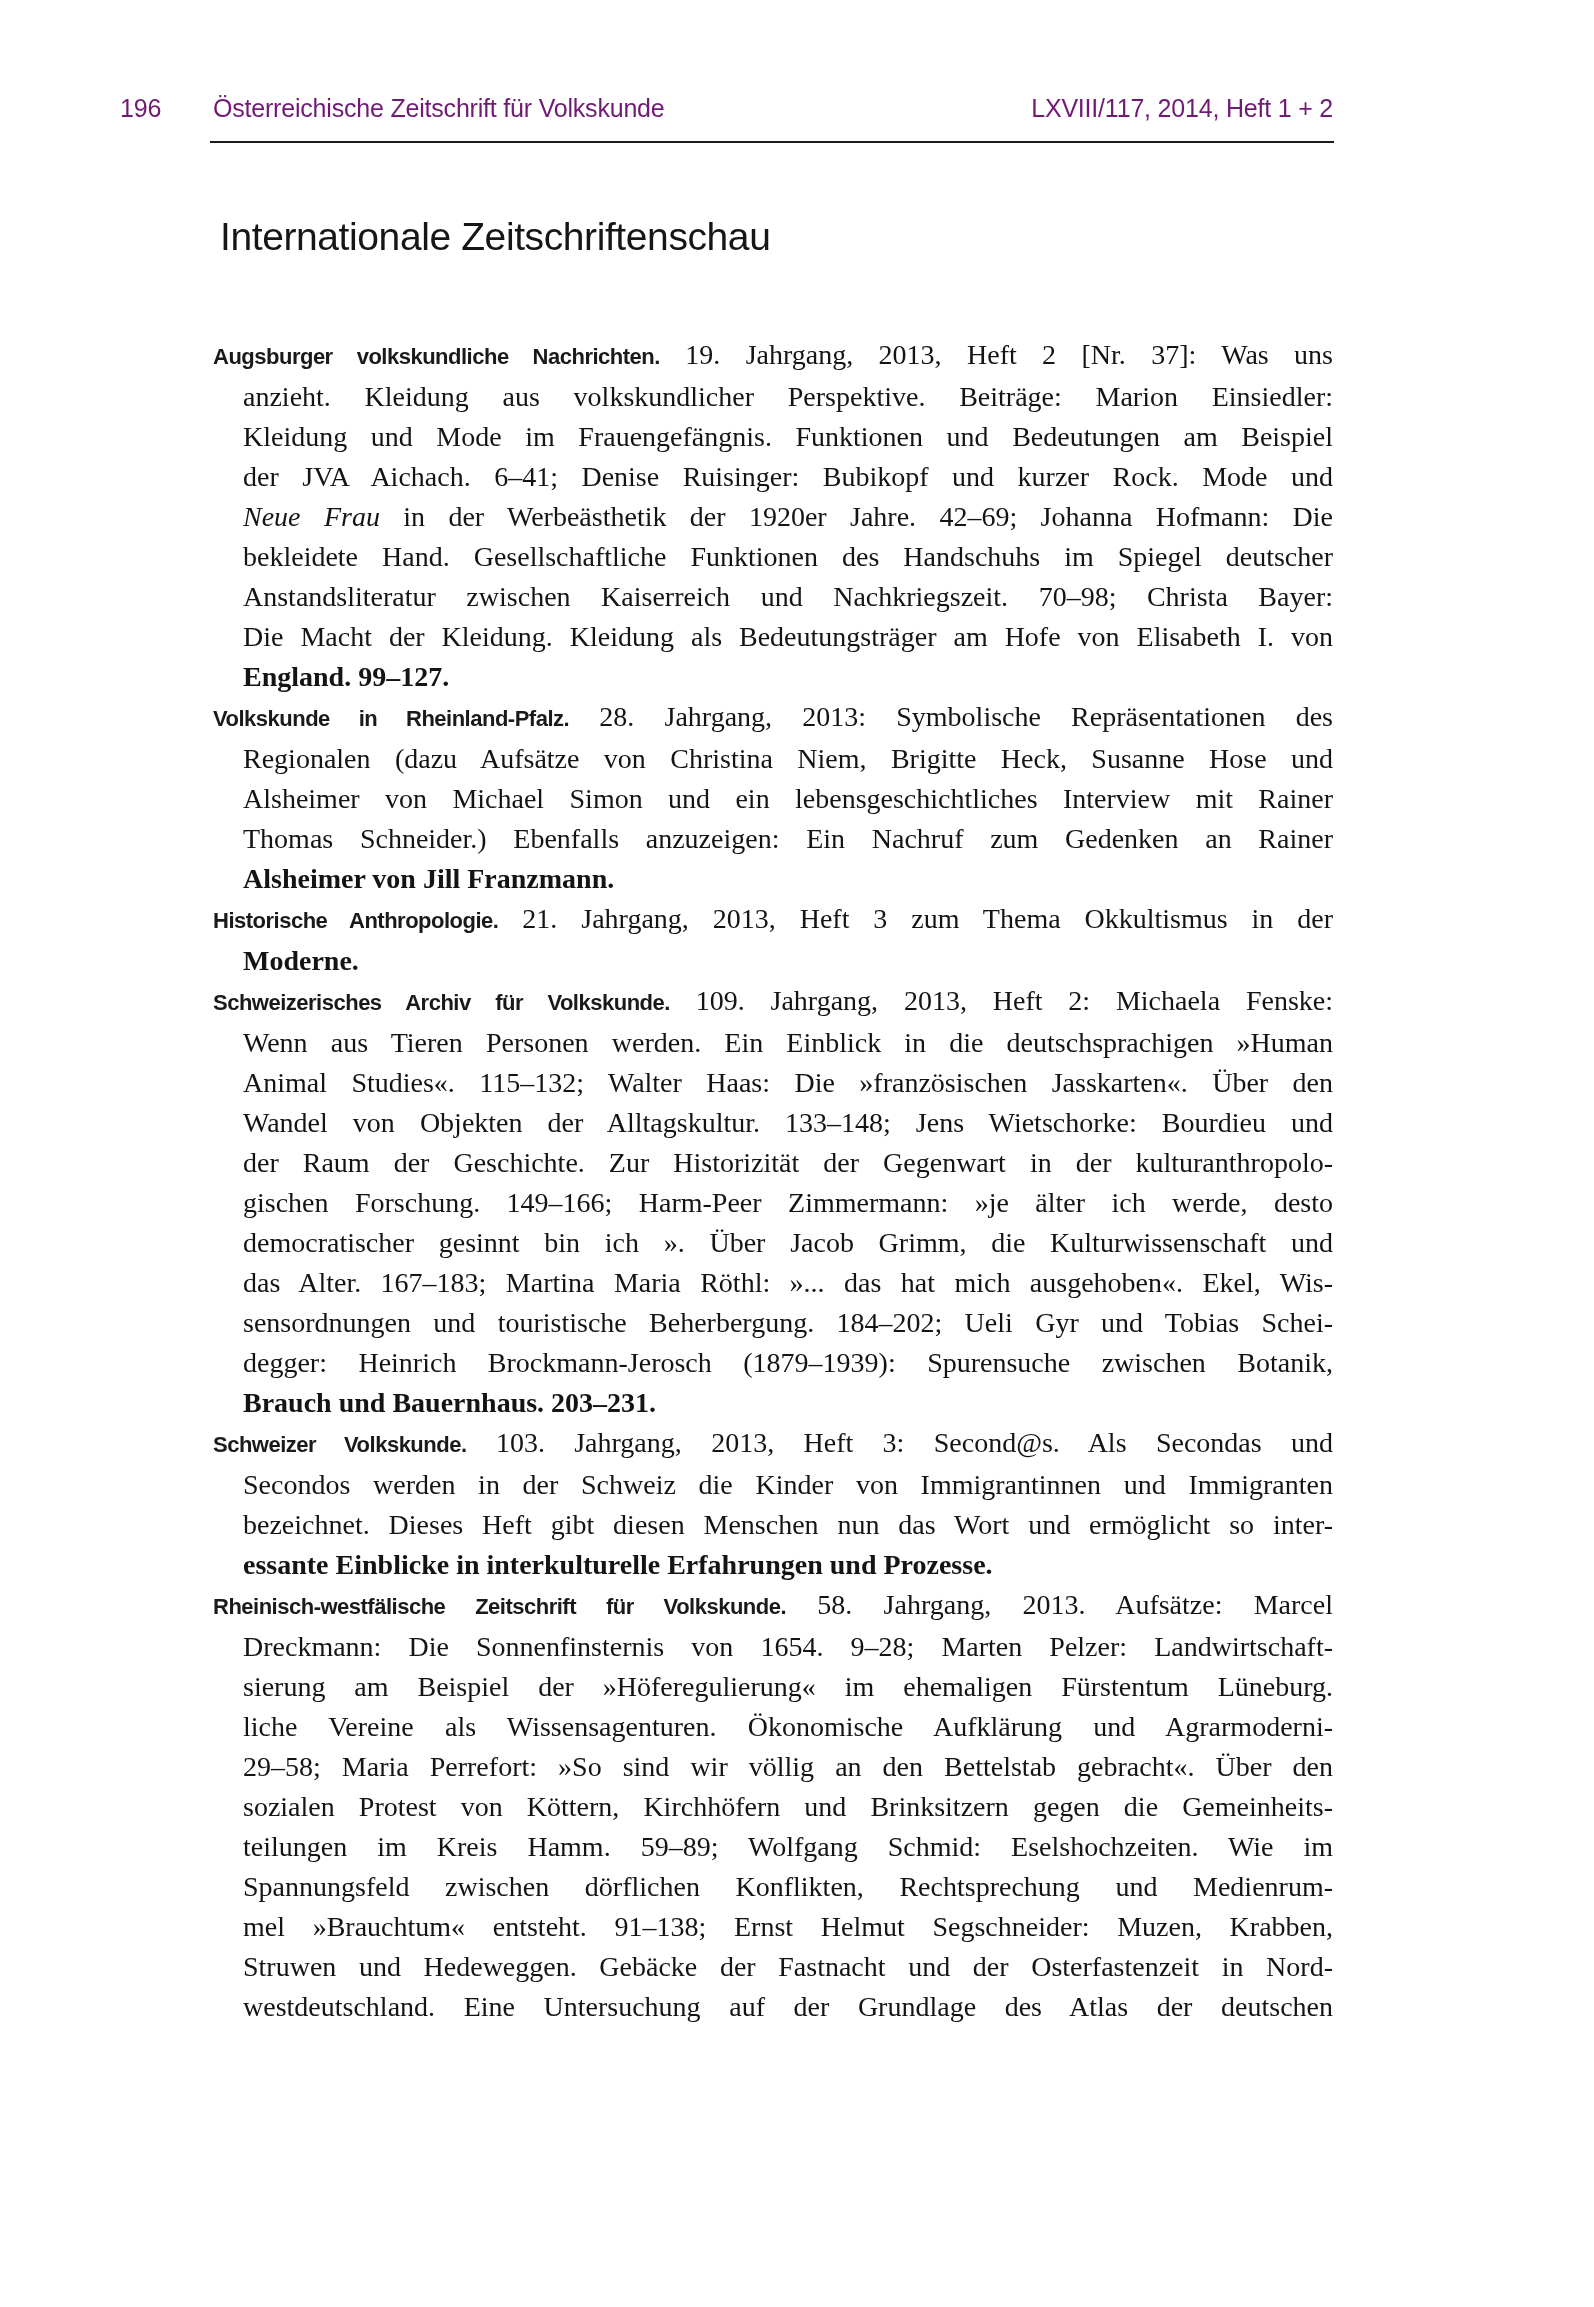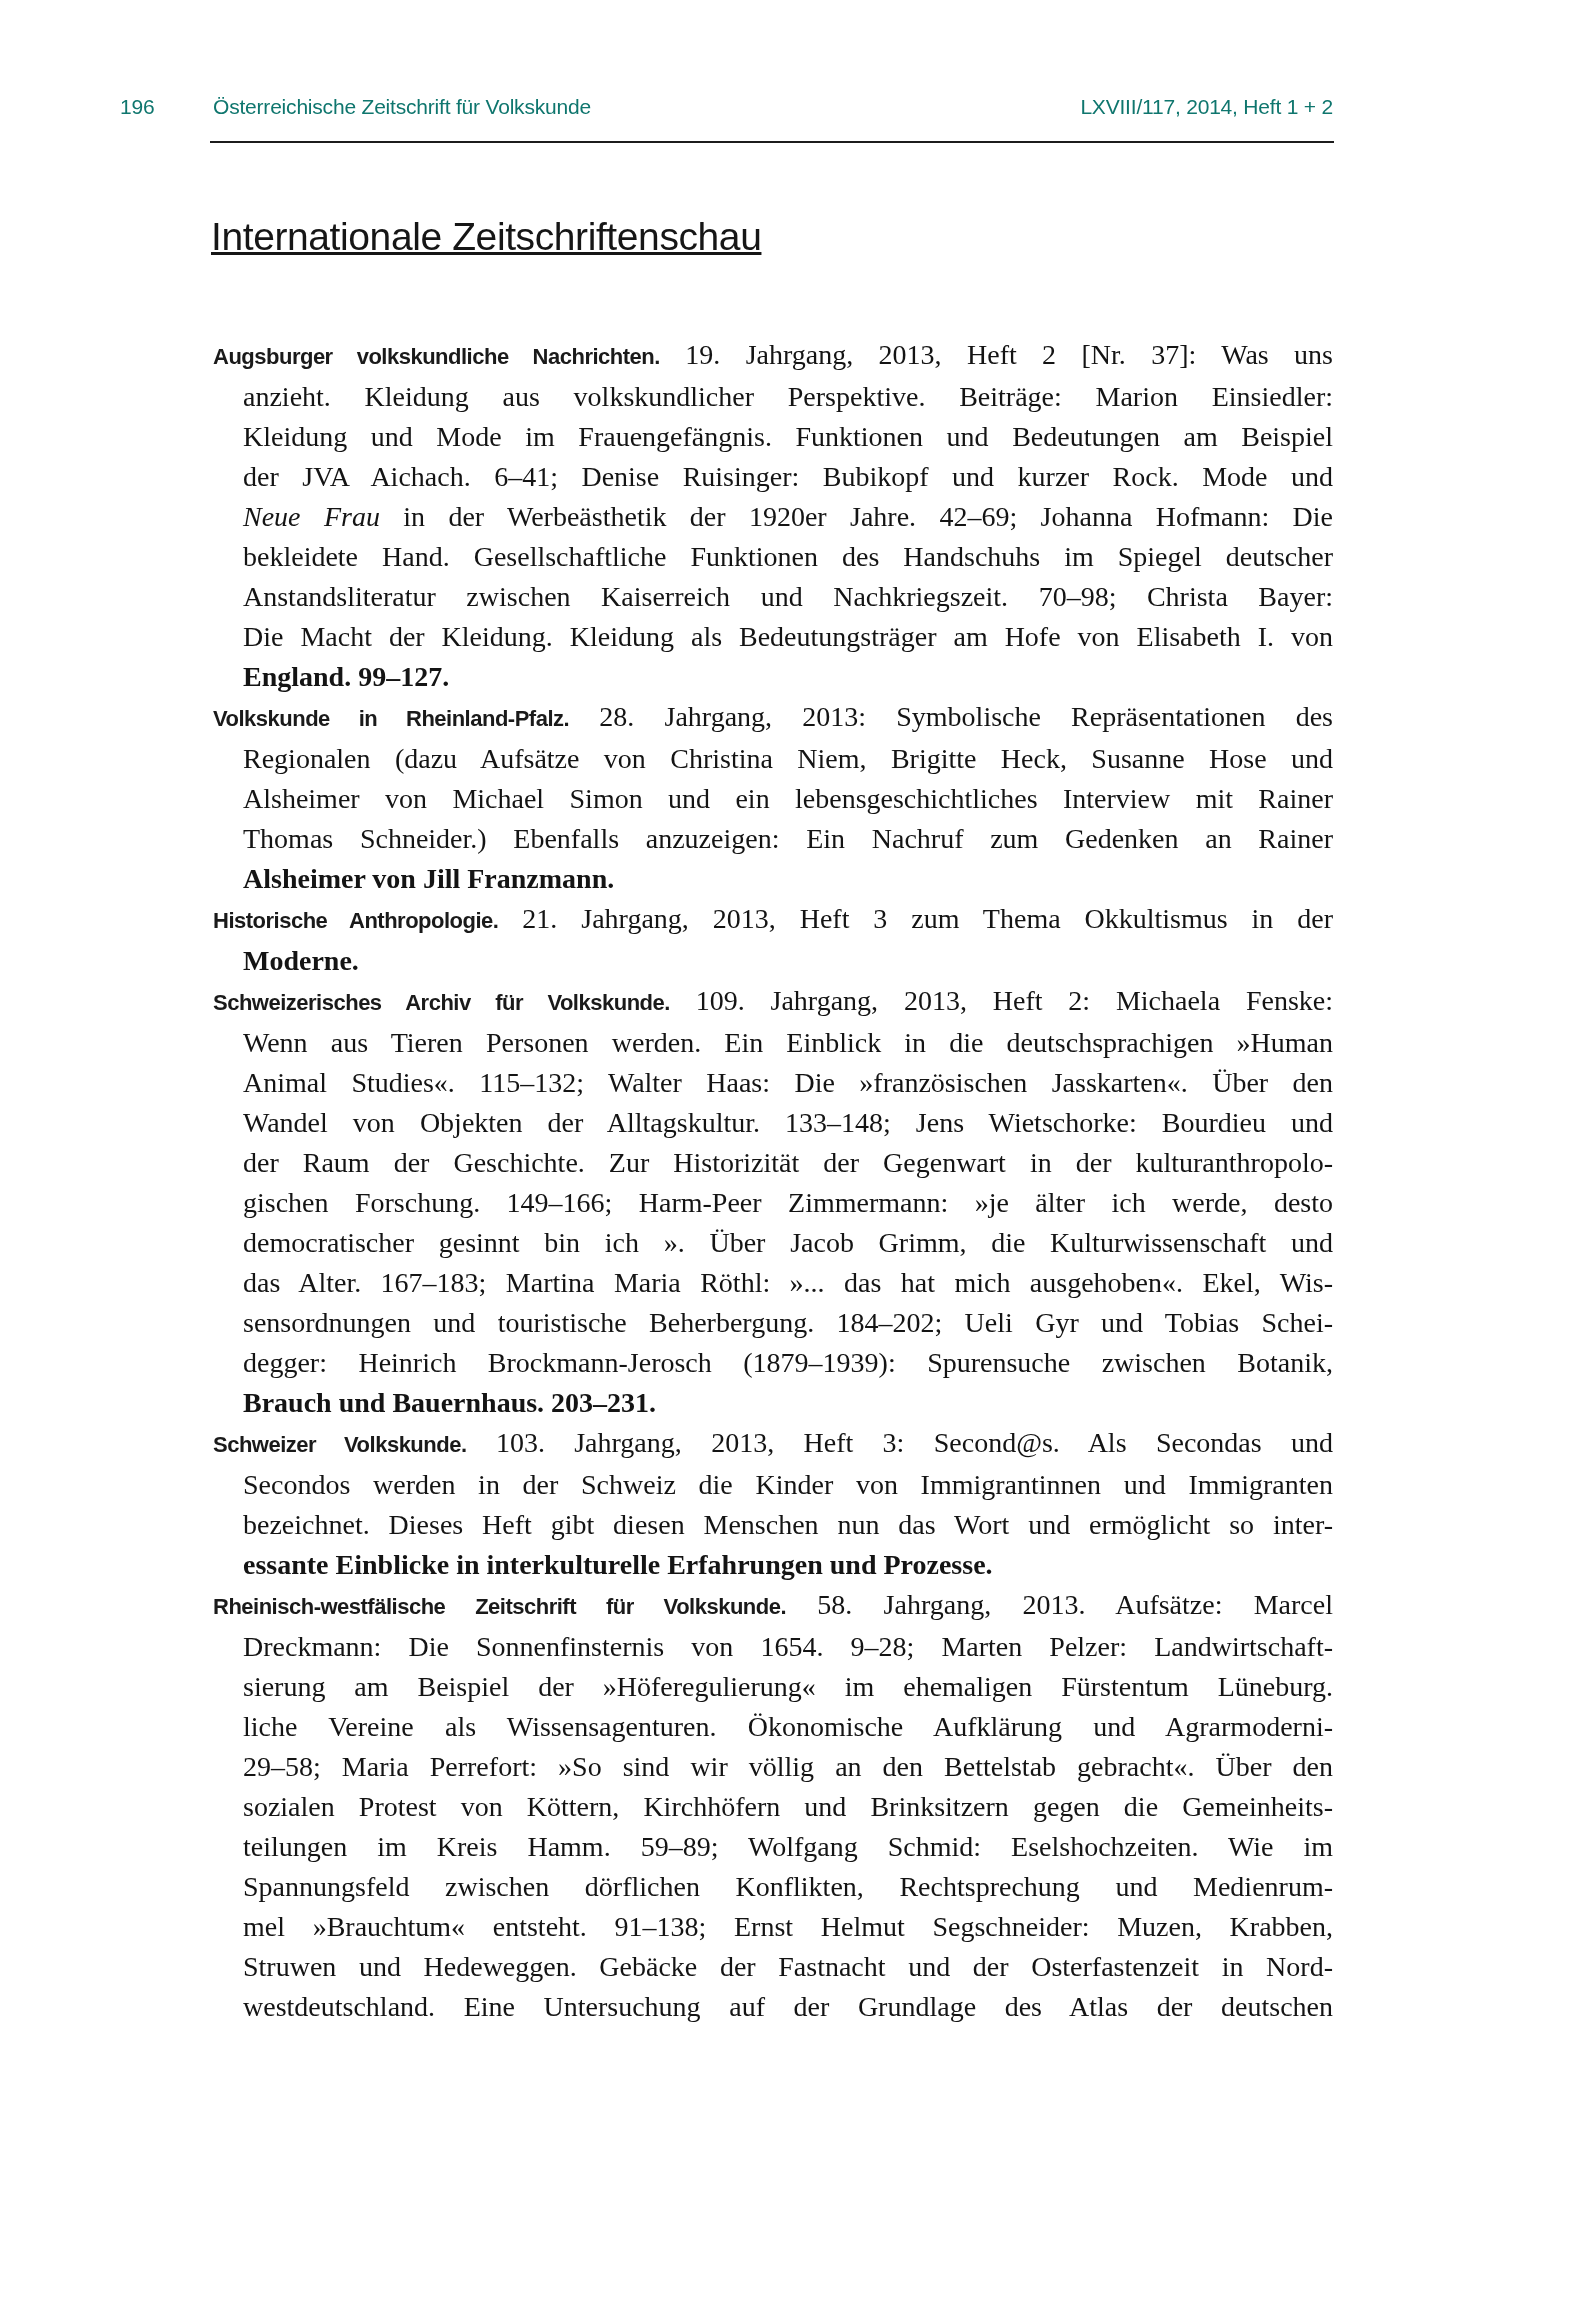--- a/index.html
+++ b/index.html
@@ -5,35 +5,34 @@
   html,body{margin:0;padding:0;}
   body{
     width:1595px;height:2307px;
     background:#ffffff;
     position:relative;
     font-family:"Liberation Sans", sans-serif;
     -webkit-font-smoothing:antialiased;
   }
   .running-head{
     position:absolute;top:96px;
-    font-size:21px;line-height:1;letter-spacing:-0.2px;color:#0f766e;
+    font-size:25px;line-height:1;letter-spacing:-0.2px;color:#701a75;
     white-space:nowrap;
   }
   .rh-num{left:120px;}
   .rh-journal{left:213px;}
   .rh-issue{left:auto;right:262px;text-align:right;margin-left:28px;}
   .header-rule{
     position:absolute;left:210px;top:141px;
     width:1124px;height:2.4px;background:#1c1c1c;
   }
   .section-title{
-    position:absolute;left:211px;top:217px;
+    position:absolute;left:220px;top:217px;
     font-size:39px;line-height:1;letter-spacing:-0.4px;color:#161616;
     white-space:nowrap;
-    text-decoration:underline;
   }
   .entries{
     position:absolute;left:213px;top:335px;width:1120px;
     overflow:hidden;
   }
   .entry{margin:0;padding:0;}
   .line{
     font-family:"Liberation Serif", serif;
     font-size:28px;line-height:40px;color:#141414;
     text-align:justify;

